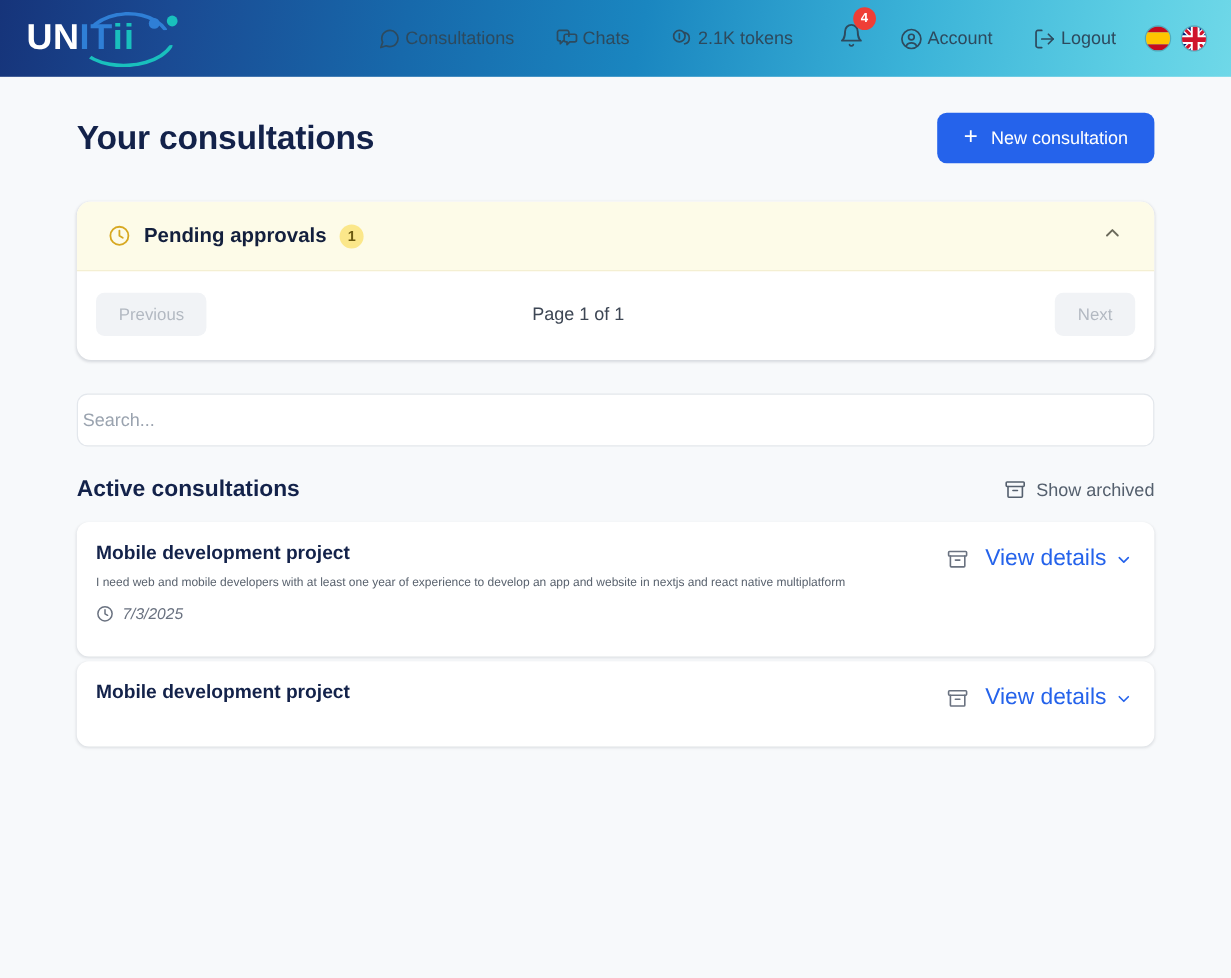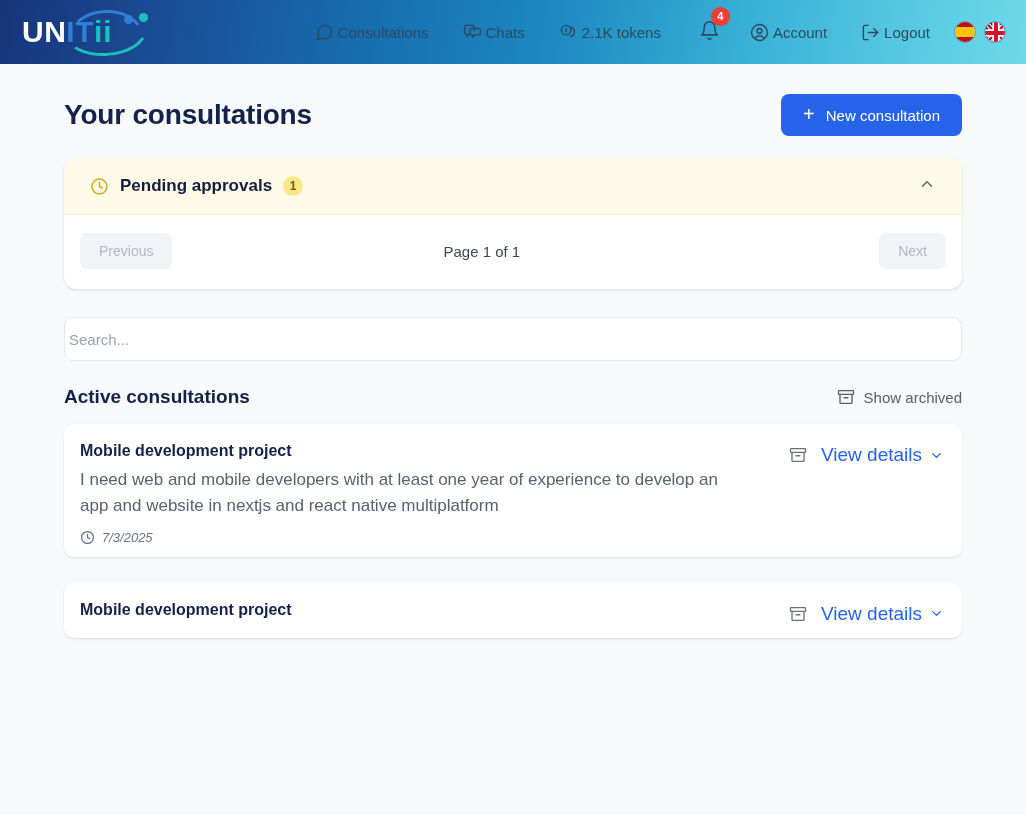--- a/index.html
+++ b/index.html
@@ -136,21 +136,21 @@
 
   
   .page {
     padding: 0 64px;
   }
   .page-head {
     display: flex;
     align-items: center;
     justify-content: space-between;
     padding-top: 30px;
-    padding-bottom: 22px;
+    padding-bottom: 32px;
   }
   .page-title {
     font-size: 28px;
     font-weight: bold;
     color: #13224a;
     letter-spacing: -0.2px;
   }
   .btn-primary {
     background: #2563eb;
     color: #fff;
@@ -294,35 +294,35 @@
     font-size: 15px;
     color: #55606e;
     cursor: pointer;
   }
 
   
   .cons-card {
     background: #fff;
     border-radius: 10px;
     box-shadow: 0 1px 3px rgba(16,24,40,0.08), 0 1px 2px rgba(16,24,40,0.04);
-    padding: 18px 18px 12px 16px;
-    margin-bottom: 26px;
+    padding: 18px 18px 28px 16px;
+    margin-bottom: 4px;
     display: flex;
     align-items: flex-start;
     gap: 41px;
   }
   .cons-main { flex: 1; min-width: 0; padding-right: 14px; }
   .cons-title {
     font-size: 16px;
     font-weight: bold;
     color: #13224a;
     margin-bottom: 7px;
   }
   .cons-desc {
-    font-size: 17px;
+    font-size: 10px;
     color: #59626e;
     line-height: 1.52;
     max-width: 690px;
     margin-bottom: 11px;
   }
   .cons-date {
     display: flex;
     align-items: flex-start;
     gap: 7px;
     font-size: 13px;

